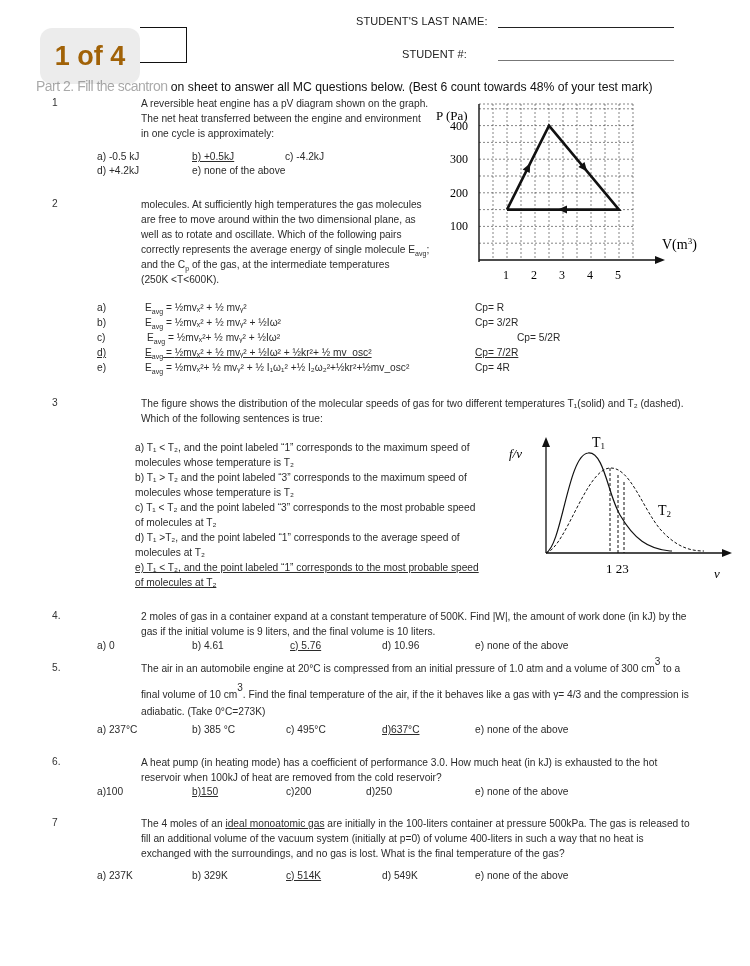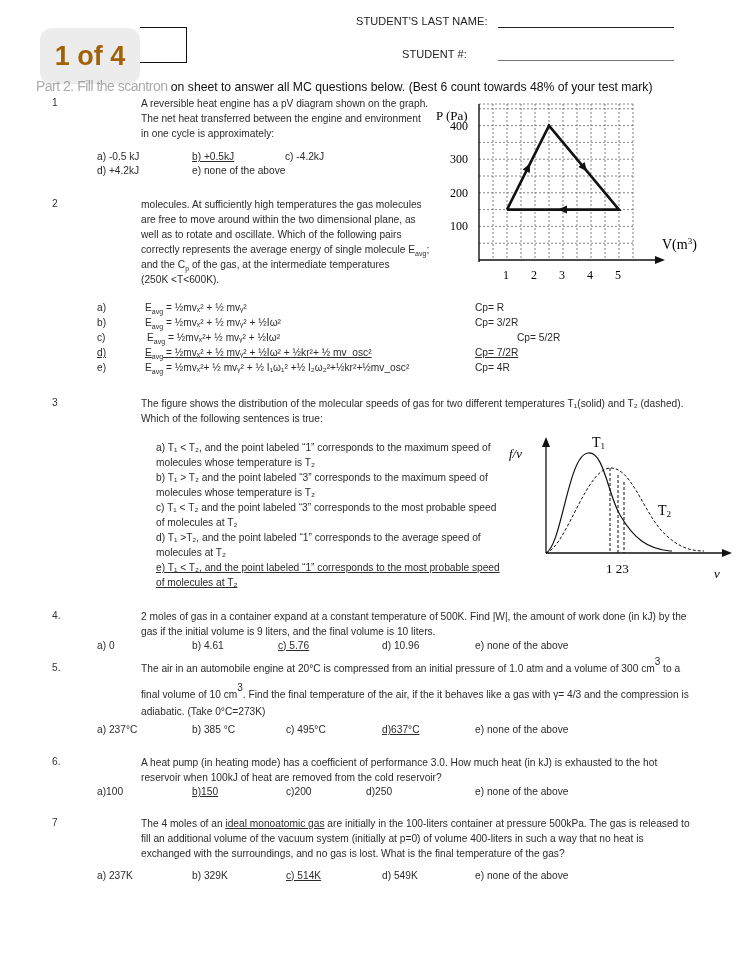--- a/index.html
+++ b/index.html
@@ -141,21 +141,21 @@
     <span style="position:absolute; left:48px;">E<sub>avg</sub> = <span>½mvₓ²+ ½ mvᵧ² + ½ I₁ω₁² +½ I₂ω₂²+½kr²+½mv_osc²</span></span>
     <span style="position:absolute; left:378px;">Cp= 4R</span>
   </div>
 </div>
 
 <div class="abs qnum" style="left:52px; top:397px;">3</div>
 <div class="abs small" style="left:97px; top:396px; width:640px;">
   <div>The figure shows the distribution of the molecular speeds of gas for two different temperatures T₁(solid) and T₂ (dashed).</div>
   <div>Which of the following sentences is true:</div>
 </div>
-<div class="abs small" style="left:112px; top:440px; width:390px;">
+<div class="abs small" style="left:91px; top:440px; width:390px;">
   <div>
       <div>a) T₁ &lt; T₂, and the point labeled “1” corresponds to the maximum speed of</div>
       <div>molecules whose temperature is T₂</div>
     </div>
   <div>
       <div>b) T₁ &gt; T₂ and the point labeled “3” corresponds to the maximum speed of</div>
       <div>molecules whose temperature is T₂</div>
     </div>
   <div>
       <div>c) T₁ &lt; T₂ and the point labeled “3” corresponds to the most probable speed</div>
@@ -188,21 +188,21 @@
   <text x="106" y="148" font-size="13">1 23</text>
 </svg>
 
 <div class="abs qnum" style="left:52px; top:610px;">4.</div>
 <div class="abs small" style="left:97px; top:609px; width:640px;">
   <div>2 moles of gas in a container expand at a constant temperature of 500K. Find |W|, the amount of work done (in kJ) by the</div>
   <div>gas if  the initial volume is 9 liters, and the final volume is 10 liters.</div>
 </div>
 <div class="abs opt" style="left:97px; top:640px;">a) 0</div>
 <div class="abs opt" style="left:192px; top:640px;">b) 4.61</div>
-<div class="abs opt u" style="left:278px; top:640px;">c) 5.76</div>
+<div class="abs opt u" style="left:290px; top:640px;">c) 5.76</div>
 <div class="abs opt" style="left:382px; top:640px;">d) 10.96</div>
 <div class="abs opt" style="left:475px; top:640px;">e) none of the above</div>
 
 <div class="abs qnum" style="left:52px; top:662px;">5.</div>
 <div class="abs small" style="left:97px; top:660px; width:640px;">
   <div style="height:22px; padding-top:1px;"><span>The air in an automobile engine at 20°C is compressed from an initial pressure of 1.0 atm and a volume of 300 cm</span><sup style="font-size:10px; position:relative; top:-3px;">3</sup><span> to a</span></div>
   <div style="height:17px; padding-top:4px;"><span>final volume of 10 cm</span><sup style="font-size:10px; position:relative; top:-3px;">3</sup><span>. Find the final temperature of the air, if the it behaves like a gas with γ= 4/3 and the compression is</span></div>
   <div>adiabatic. (Take 0°C=273K)</div>
 </div>
 <div class="abs opt" style="left:97px; top:724px;">a) 237°C</div>

